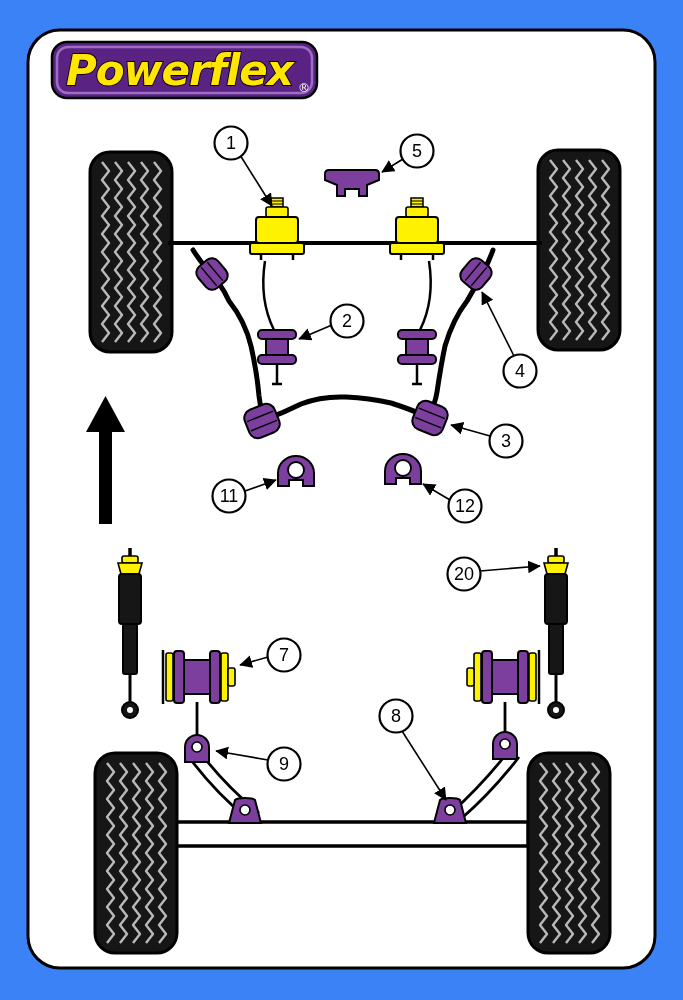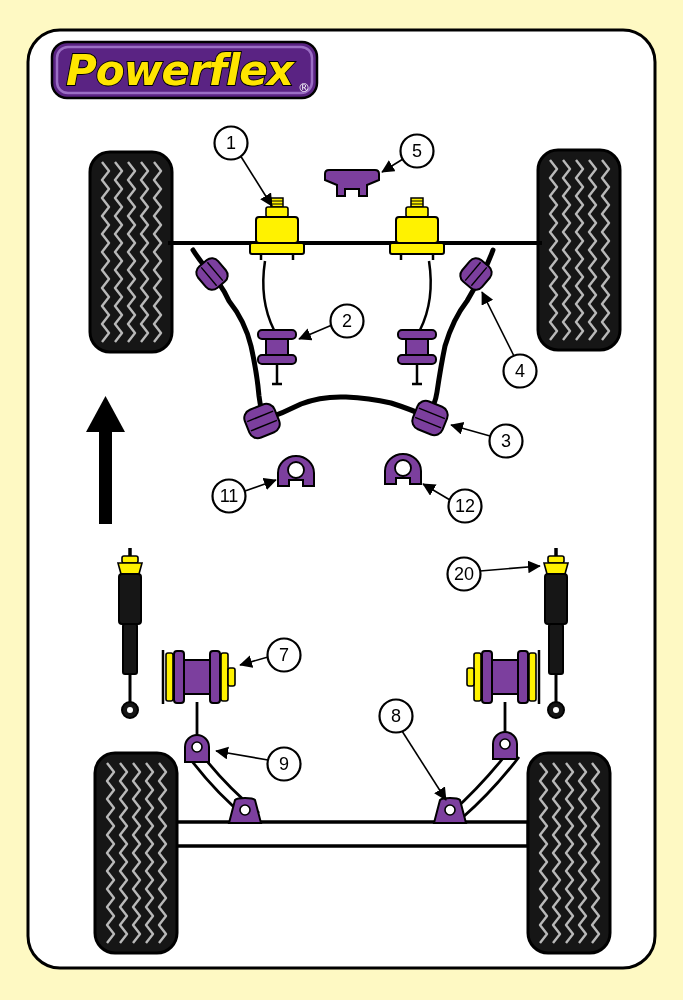--- a/index.html
+++ b/index.html
@@ -1,16 +1,16 @@
 <!DOCTYPE html>
 <html><head>
 <meta charset="utf-8">
 <style>
   html,body{margin:0;padding:0;background:#fff;}
-  .stage{width:683px;height:1000px;position:relative;background:#fef9c3;font-family:"Liberation Sans",sans-serif;}
+  .stage{width:683px;height:1000px;position:relative;background:#3b82f6;font-family:"Liberation Sans",sans-serif;}
   .purple{fill:#7C3F9E;stroke:#000;}
   .yellow{fill:#FFF200;stroke:#000;}
   .dark{fill:#161616;stroke:#000;}
   .leader{stroke:#000;stroke-width:1.6;fill:none;}
   .callout-circle{fill:#fff;stroke:#000;stroke-width:2.2;}
   .callout-num{font-family:"Liberation Sans",sans-serif;font-size:18px;fill:#000;text-anchor:middle;}
   .frame{fill:#fff;stroke:#000;stroke-width:3;}
   .bar{stroke:#000;fill:none;}
   .logo-text{font-family:"DejaVu Sans",sans-serif;font-style:italic;font-weight:bold;font-size:42px;fill:#FFE500;stroke:#000;stroke-width:1.8;paint-order:stroke;letter-spacing:-1px;}
   .reg-mark{font-size:12px;fill:#fff;font-family:"DejaVu Sans",sans-serif;}

